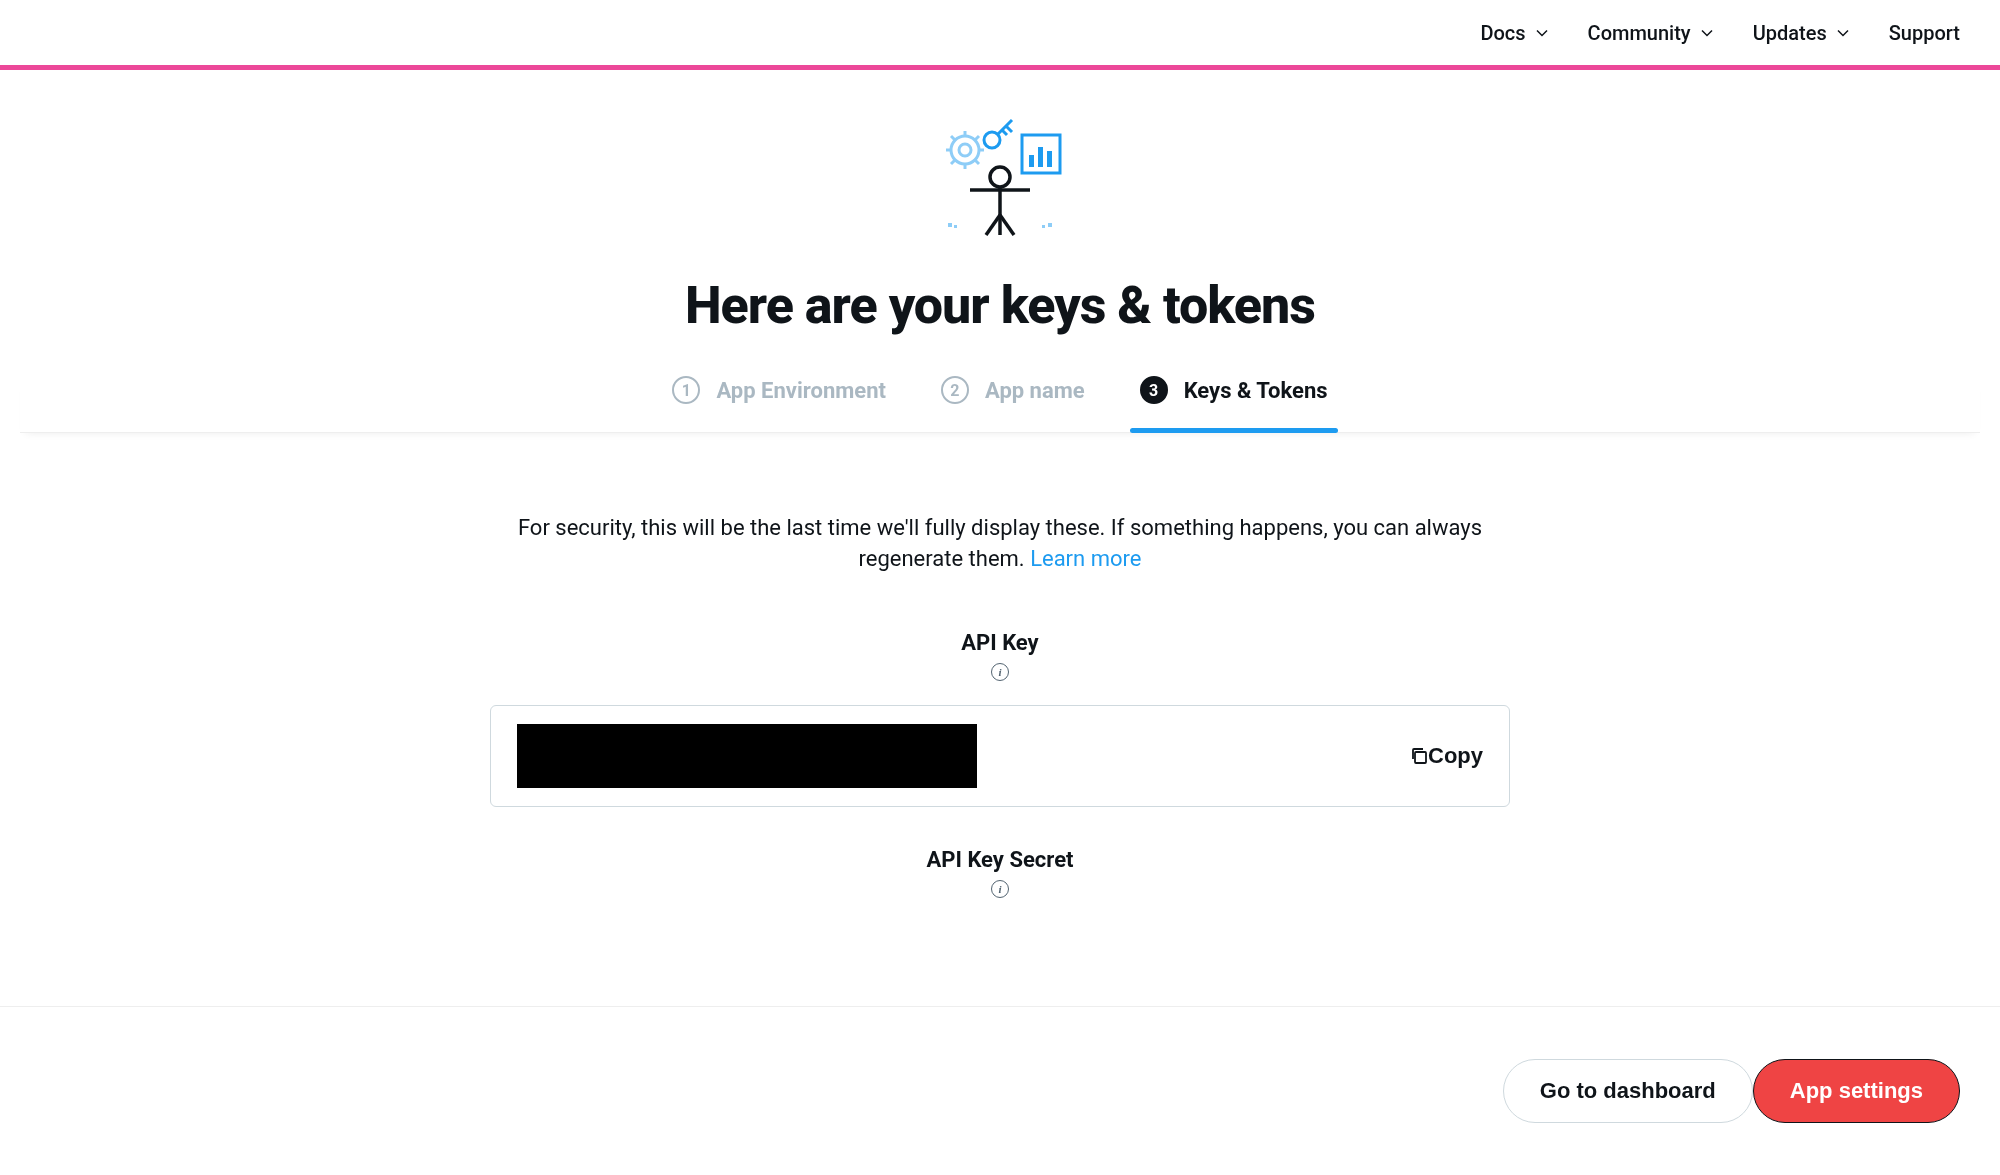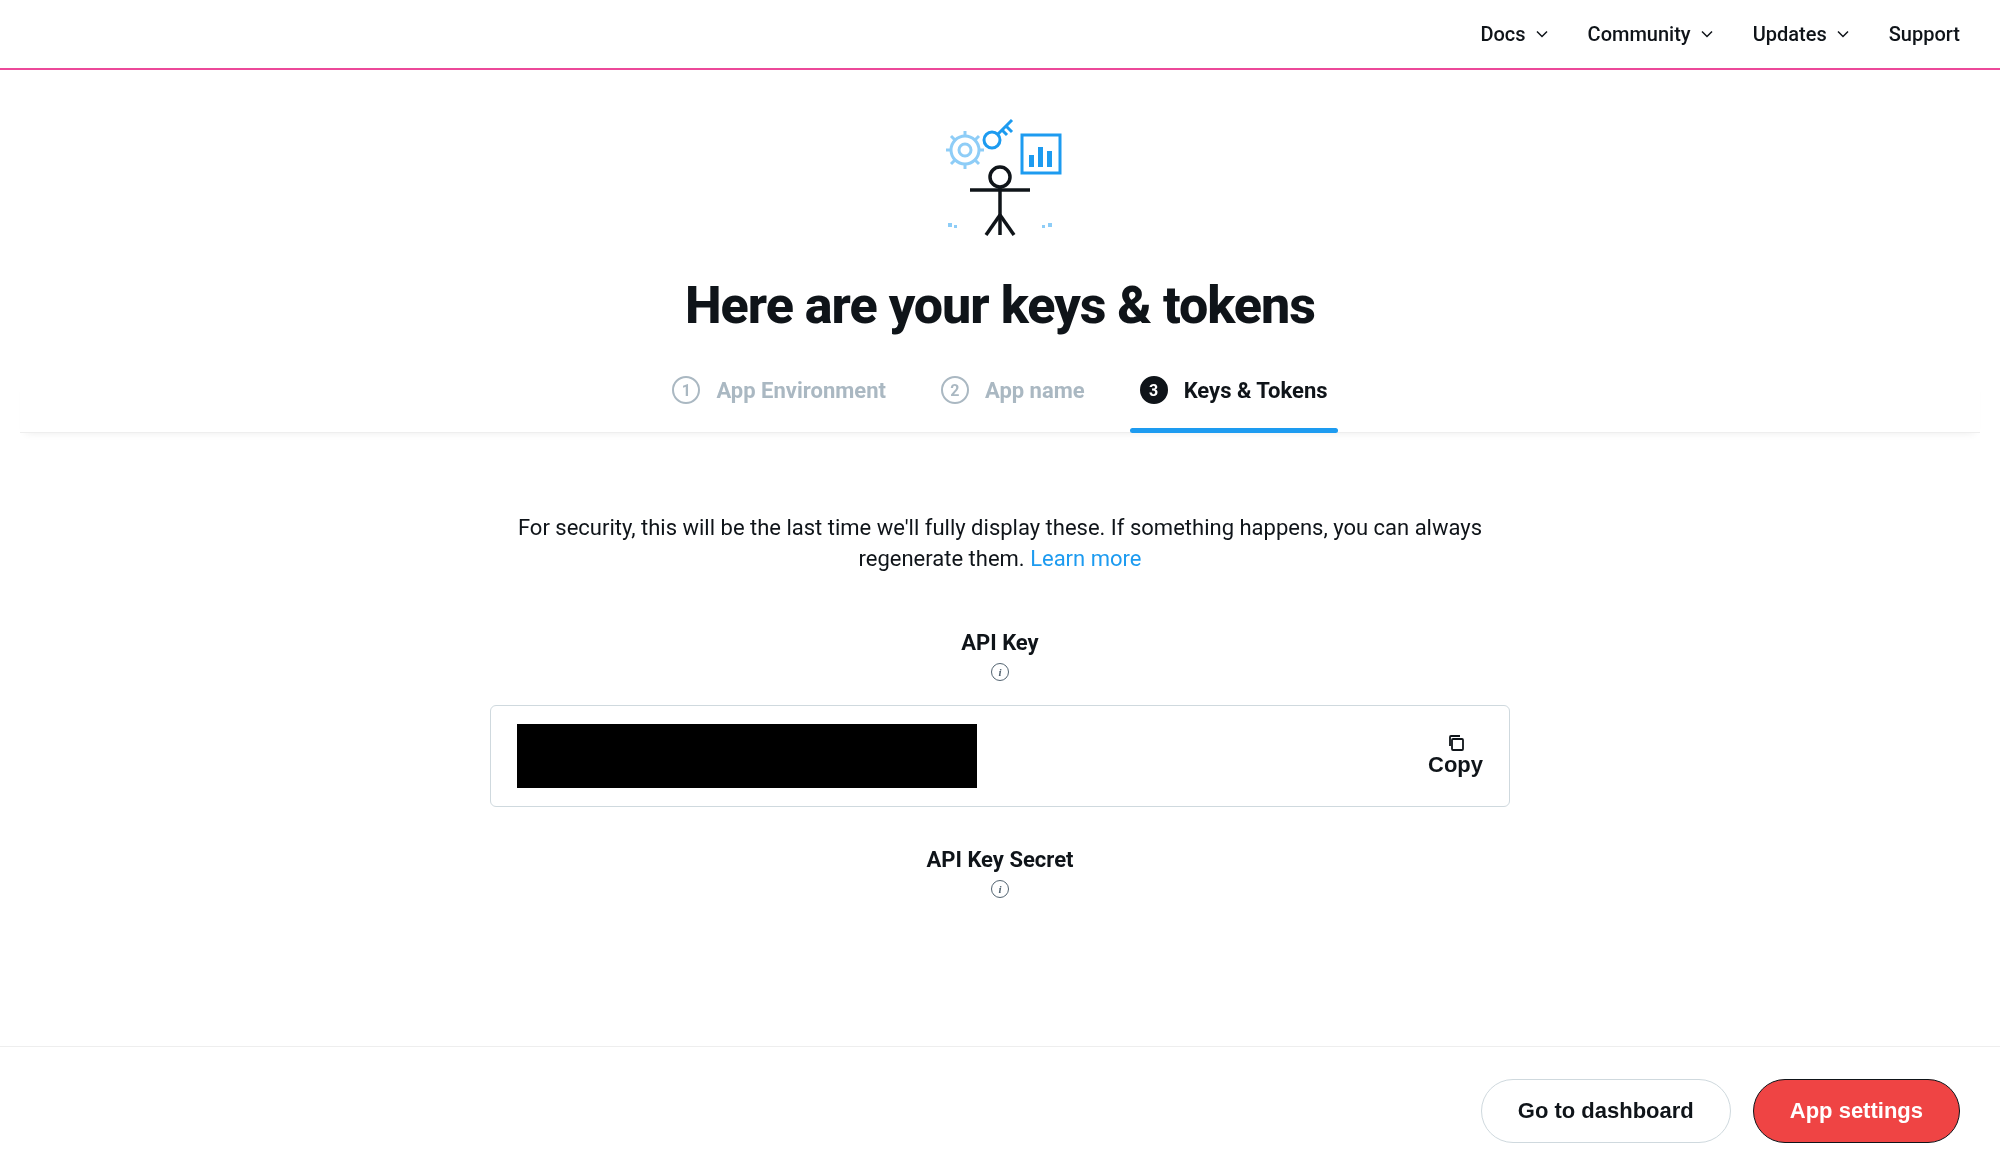--- a/index.html
+++ b/index.html
@@ -11,21 +11,21 @@
       font-family: -apple-system, BlinkMacSystemFont, "Segoe UI", Roboto, Helvetica, Arial, sans-serif;
       color: #0f1419;
       background: #fff;
     }
     .top-nav {
       display: flex;
       justify-content: flex-end;
       align-items: center;
       padding: 0 40px;
       height: 70px;
-      border-bottom: 2px solid #ec4899;
+      border-bottom: 5px solid #ec4899;
       gap: 40px;
     }
     .nav-item {
       display: flex;
       align-items: center;
       gap: 10px;
       font-size: 20px;
       font-weight: 500;
       cursor: pointer;
     }
@@ -156,37 +156,35 @@
     }
     .copy-btn {
       display: flex;
       align-items: center;
       font-size: 22px;
       font-weight: 700;
       cursor: pointer;
       background: none;
       border: none;
       color: #0f1419;
-      flex-direction: column;
     }
     .copy-icon {
       width: 18px;
       height: 18px;
     }
     .bottom-bar {
       position: fixed;
       bottom: 0;
       left: 0;
       right: 0;
       background: #fff;
       border-top: 1px solid #eee;
-      padding: 32px 40px;
+      padding: 52px 40px;
       display: flex;
       justify-content: flex-end;
-      gap: 22px;
     }
     .btn {
       padding: 18px 36px;
       border-radius: 100px;
       font-size: 22px;
       font-weight: 700;
       cursor: pointer;
       border: 1px solid #cfd9de;
       background: #fff;
       color: #0f1419;

